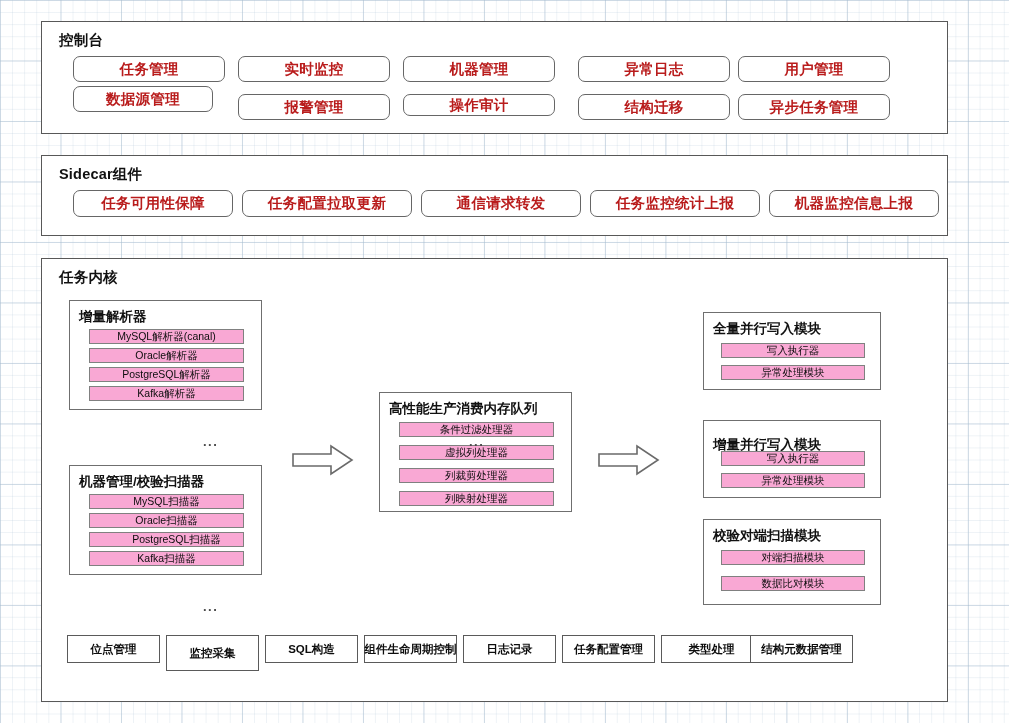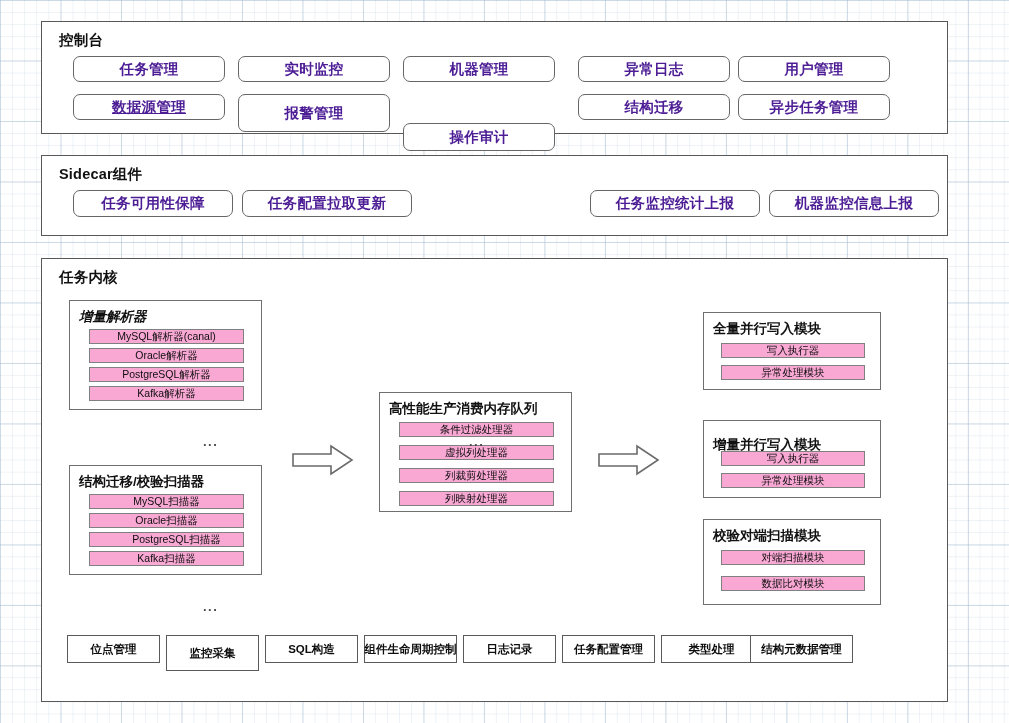--- a/index.html
+++ b/index.html
@@ -43,21 +43,21 @@
     position: absolute;
     box-sizing: border-box;
     background: #ffffff;
     border: 1.4px solid #666666;
     border-radius: 7px;
     display: flex;
     align-items: center;
     justify-content: center;
     font-size: 14.5px;
     font-weight: bold;
-    color: #4c1d95;
+    color: #b91c1c;
     white-space: nowrap;
     letter-spacing: 0.3px;
   }
 
   
   .group {
     position: absolute;
     box-sizing: border-box;
     background: #ffffff;
     border: 1.5px solid #6f6f6f;
@@ -120,50 +120,51 @@
 
   <div class="panel" style="left:41px; top:21px; width:907px; height:113px;">
     <div class="panel-title" style="left:17px; top:9px;">控制台</div>
 
     <div class="pill" style="left:31px; top:34px; width:152px; height:26px;">任务管理</div>
     <div class="pill" style="left:196px; top:34px; width:152px; height:26px;">实时监控</div>
     <div class="pill" style="left:361px; top:34px; width:152px; height:26px;">机器管理</div>
     <div class="pill" style="left:536px; top:34px; width:152px; height:26px;">异常日志</div>
     <div class="pill" style="left:696px; top:34px; width:152px; height:26px;">用户管理</div>
 
-    <div class="pill" style="left:31px; top:72px; width:152px; height:26px;text-decoration:underline;">数据源管理</div>
-    <div class="pill" style="left:196px; top:72px; width:152px; height:38px;">报警管理</div>
-    <div class="pill" style="left:361px; top:72px; width:152px; height:28px;margin-top:29px;">操作审计</div>
+    <div class="pill" style="left:31px; top:64px; width:140px; height:26px;">数据源管理</div>
+    <div class="pill" style="left:196px; top:72px; width:152px; height:26px;">报警管理</div>
+    <div class="pill" style="left:361px; top:72px; width:152px; height:22px;">操作审计</div>
     <div class="pill" style="left:536px; top:72px; width:152px; height:26px;">结构迁移</div>
     <div class="pill" style="left:696px; top:72px; width:152px; height:26px;">异步任务管理</div>
   </div>
 
   <div class="panel" style="left:41px; top:155px; width:907px; height:81px;">
     <div class="panel-title" style="left:17px; top:9px;">Sidecar组件</div>
 
     <div class="pill" style="left:31px; top:34px; width:160px; height:27px;">任务可用性保障</div>
     <div class="pill" style="left:200px; top:34px; width:170px; height:27px;">任务配置拉取更新</div>
+    <div class="pill" style="left:379px; top:34px; width:160px; height:27px;">通信请求转发</div>
     <div class="pill" style="left:548px; top:34px; width:170px; height:27px;">任务监控统计上报</div>
     <div class="pill" style="left:727px; top:34px; width:170px; height:27px;">机器监控信息上报</div>
   </div>
 
   <div class="panel" style="left:41px; top:258px; width:907px; height:444px;">
     <div class="panel-title" style="left:17px; top:9px;">任务内核</div>
 
     <div class="group" style="left:27px; top:41px; width:193px; height:110px;">
-      <div class="group-title" style="left:9px; top:7px;font-style:italic;">增量解析器</div>
+      <div class="group-title" style="left:9px; top:7px;">增量解析器</div>
       <div class="item" style="left:19px; top:28px; width:155px; height:15px;">MySQL解析器(canal)</div>
       <div class="item" style="left:19px; top:47px; width:155px; height:15px;">Oracle解析器</div>
       <div class="item" style="left:19px; top:66px; width:155px; height:15px;">PostgreSQL解析器</div>
       <div class="item" style="left:19px; top:85px; width:155px; height:15px;">Kafka解析器</div>
     </div>
     <div class="dots" style="left:161px; top:176px;">...</div>
 
     <div class="group" style="left:27px; top:206px; width:193px; height:110px;">
-      <div class="group-title" style="left:9px; top:7px;">结构迁移/校验扫描器</div>
+      <div class="group-title" style="left:9px; top:7px;">机器管理/校验扫描器</div>
       <div class="item" style="left:19px; top:28px; width:155px; height:15px;">MySQL扫描器</div>
       <div class="item" style="left:19px; top:47px; width:155px; height:15px;">Oracle扫描器</div>
       <div class="item" style="left:19px; top:66px; width:155px; height:15px;padding-left:20px;">PostgreSQL扫描器</div>
       <div class="item" style="left:19px; top:85px; width:155px; height:15px;">Kafka扫描器</div>
     </div>
     <div class="dots" style="left:161px; top:341px;">...</div>
 
     <svg class="arrow" style="left:249px; top:184px;" width="64" height="34" viewBox="0 0 64 34">
       <path d="M2 11 L40 11 L40 3 L61 17 L40 31 L40 23 L2 23 Z" fill="#ffffff" stroke="#6a6a6a" stroke-width="1.6" stroke-linejoin="miter"></path>
     </svg>

